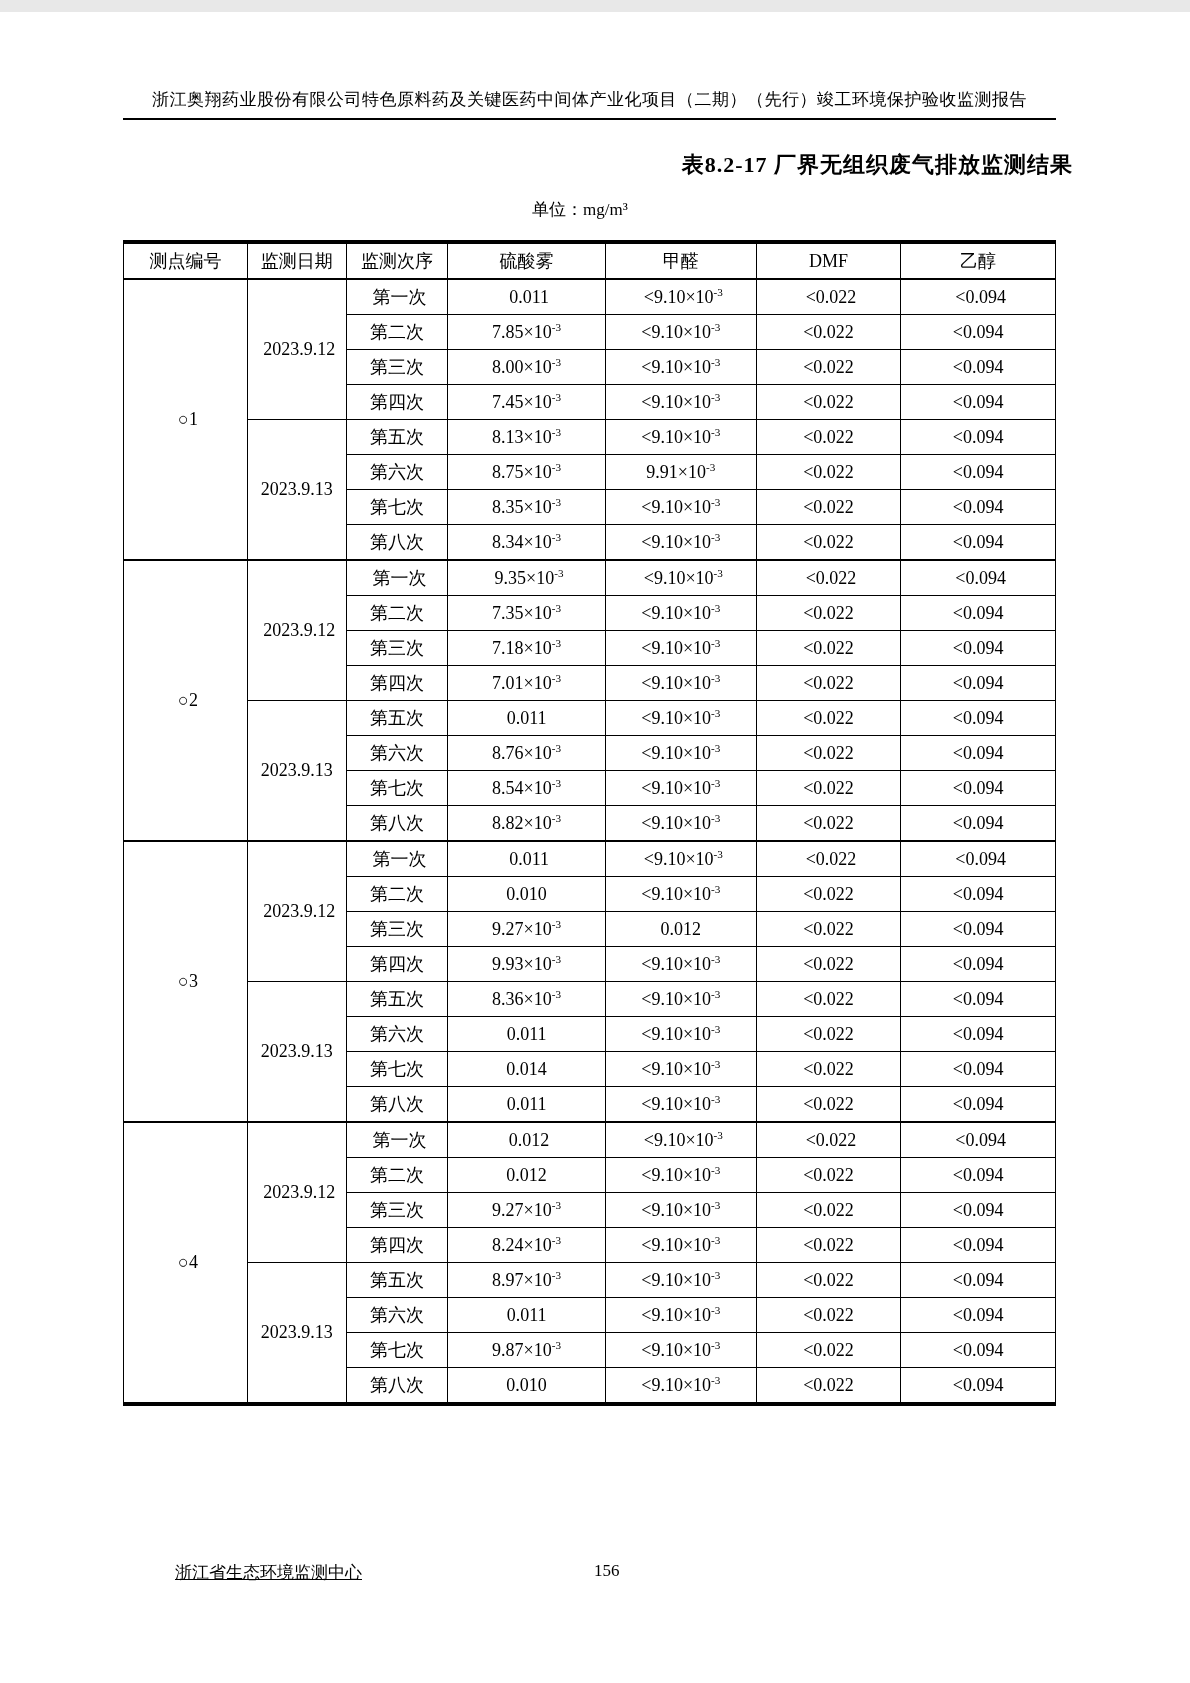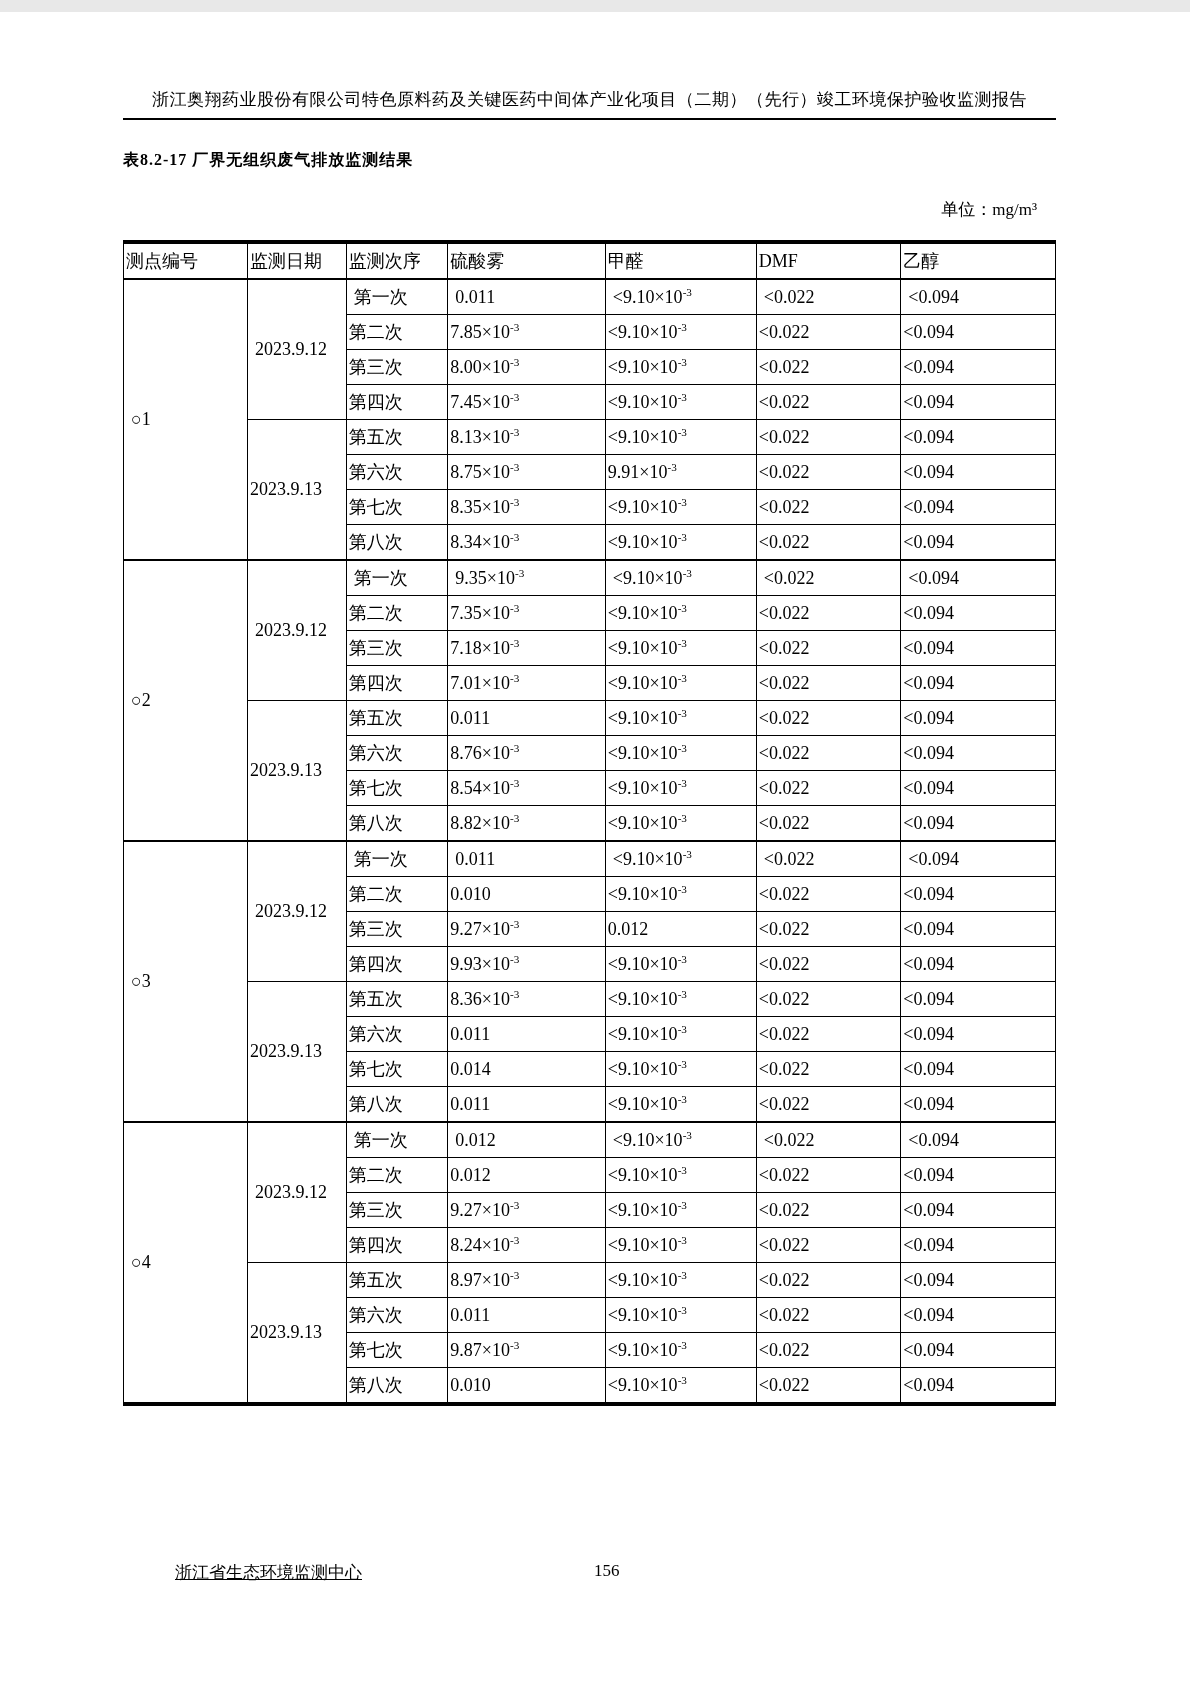--- a/index.html
+++ b/index.html
@@ -12,32 +12,32 @@
     color:#000000;
   }
   .doc-header{
     position:absolute;left:123px;top:76px;width:933px;
     text-align:center;font-size:17px;letter-spacing:0.5px;
     white-space:nowrap;
     border-bottom:2px solid #000;
     padding-bottom:7px;
   }
   .doc-title{
-    position:absolute;left:123px;top:138px;width:933px;
-    text-align:left;font-size:16px;font-weight:bold;
+    position:absolute;left:140px;top:138px;width:933px;
+    text-align:right;font-size:22px;font-weight:bold;
     letter-spacing:1px;
   }
   .unit-note{
     position:absolute;left:123px;top:186px;width:914px;
-    text-align:right;font-size:17px;
+    text-align:center;font-size:17px;
   }
   table.monitor{
     position:absolute;left:123px;top:228px;width:933px;
     border-collapse:collapse;table-layout:fixed;
-    text-align:left;font-size:18px;
+    text-align:center;font-size:18px;
     border:1px solid #000;
     border-top:4px solid #000;
     border-bottom:4px solid #000;
   }
   table.monitor th,table.monitor td{
     border:1px solid #000;
     height:34px;
     padding:0 2px;
     font-weight:normal;
     overflow:hidden;

